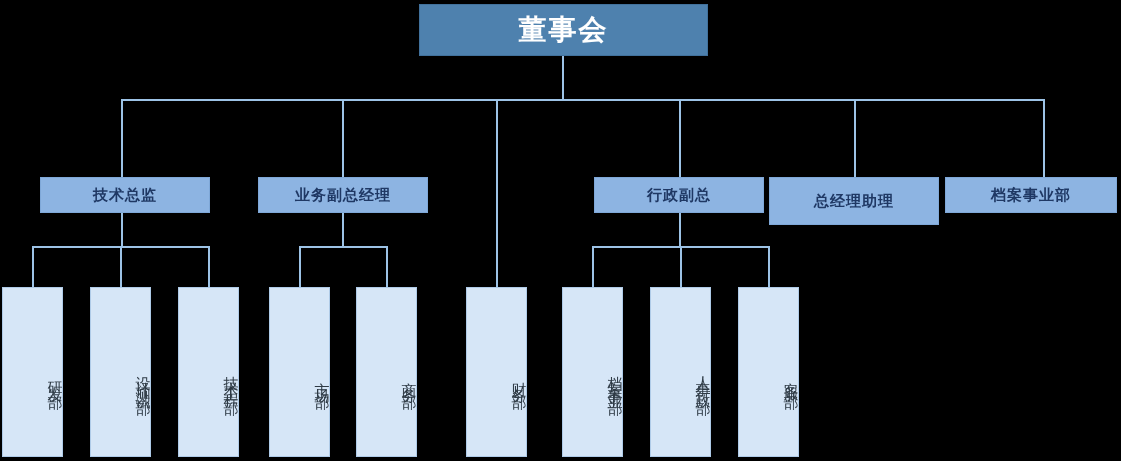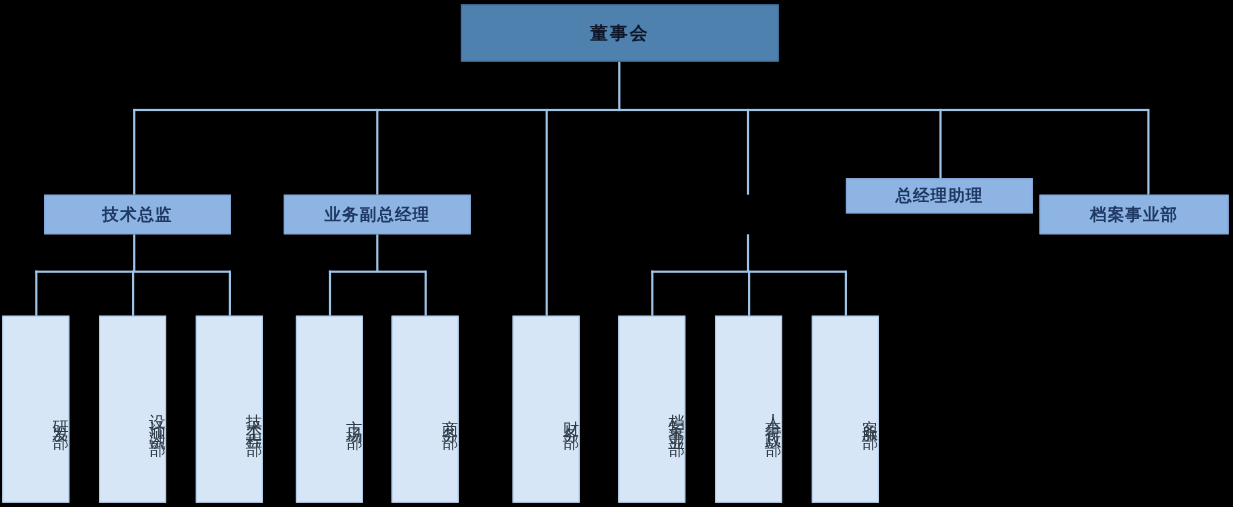--- a/index.html
+++ b/index.html
@@ -10,21 +10,21 @@
   
   .line{position:absolute;background:#9DC3E6;}
   .line.v{width:2px;}
   .line.h{height:2px;}
 
   
   .node{position:absolute;box-sizing:border-box;display:flex;
         align-items:center;justify-content:center;text-align:center;}
 
   .node.lvl1{background:#4E81AE;border:1px solid #41719C;
-             color:#0f172a;font-weight:bold;font-size:16px;letter-spacing:2px;}
+             color:#ffffff;font-weight:bold;font-size:28px;letter-spacing:2px;}
 
   .node.lvl2{background:#8DB4E2;border:1px solid #7FA8D8;
              color:#1F3864;font-weight:bold;font-size:15px;letter-spacing:1px;}
 
   .node.leaf{background:#D6E6F7;border:1px solid #AFCBE8;
              color:#2E3A45;font-size:15px;
              writing-mode:vertical-rl;text-orientation:upright;
              letter-spacing:6px;line-height:1.05;padding-top:14px;
              align-items:flex-start;justify-content:center;}
 </style>
@@ -59,21 +59,22 @@
   <div class="line v" style="left:679px;top:213px;height:34px;"></div>
   <div class="line h" style="left:592px;top:246px;width:177px;"></div>
   <div class="line v" style="left:592px;top:246px;height:41px;"></div>
   <div class="line v" style="left:680px;top:246px;height:41px;"></div>
   <div class="line v" style="left:768px;top:246px;height:41px;"></div>
 
   <div class="node lvl1" style="left:419px;top:4px;width:289px;height:52px;">董事会</div>
 
   <div class="node lvl2" style="left:258px;top:177px;width:170px;height:36px;">业务副总经理</div>
   <div class="node lvl2" style="left:40px;top:177px;width:170px;height:36px;">技术总监</div>
-  <div class="node lvl2" style="left:769px;top:162px;width:170px;height:32px;">总经理助理</div>
+  <div class="node lvl2" style="left:594px;top:177px;width:170px;height:36px;">行政副总</div>
+  <div class="node lvl2" style="left:769px;top:177px;width:170px;height:48px;">总经理助理</div>
   <div class="node lvl2" style="left:945px;top:177px;width:172px;height:36px;">档案事业部</div>
 
   <div class="node leaf" style="left:2px;top:287px;width:61px;height:170px;">研发部</div>
   <div class="node leaf" style="left:90px;top:287px;width:61px;height:170px;">设计测试部</div>
   <div class="node leaf" style="left:178px;top:287px;width:61px;height:170px;">技术工程部</div>
   <div class="node leaf" style="left:269px;top:287px;width:61px;height:170px;">市场部</div>
   <div class="node leaf" style="left:356px;top:287px;width:61px;height:170px;">商务部</div>
   <div class="node leaf" style="left:466px;top:287px;width:61px;height:170px;">财务部</div>
   <div class="node leaf" style="left:562px;top:287px;width:61px;height:170px;">档案事业部</div>
   <div class="node leaf" style="left:650px;top:287px;width:61px;height:170px;">人事行政部</div>

